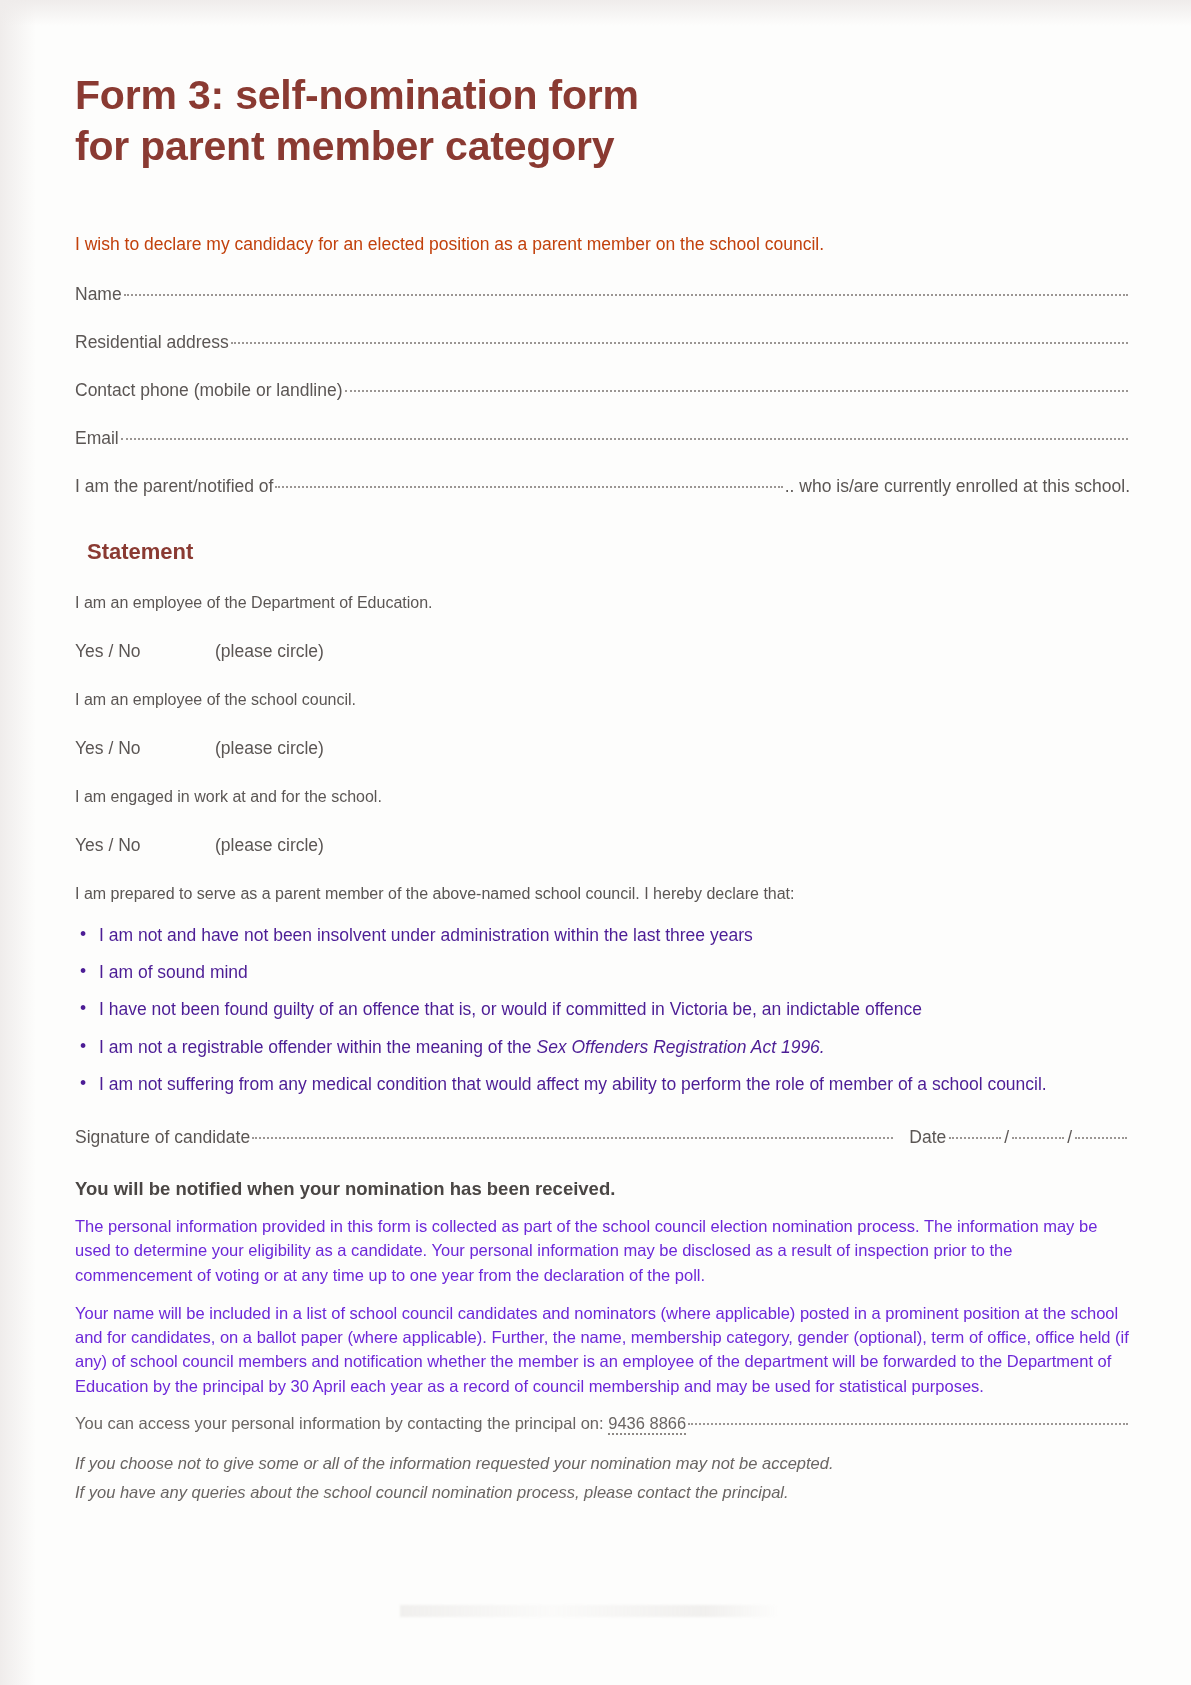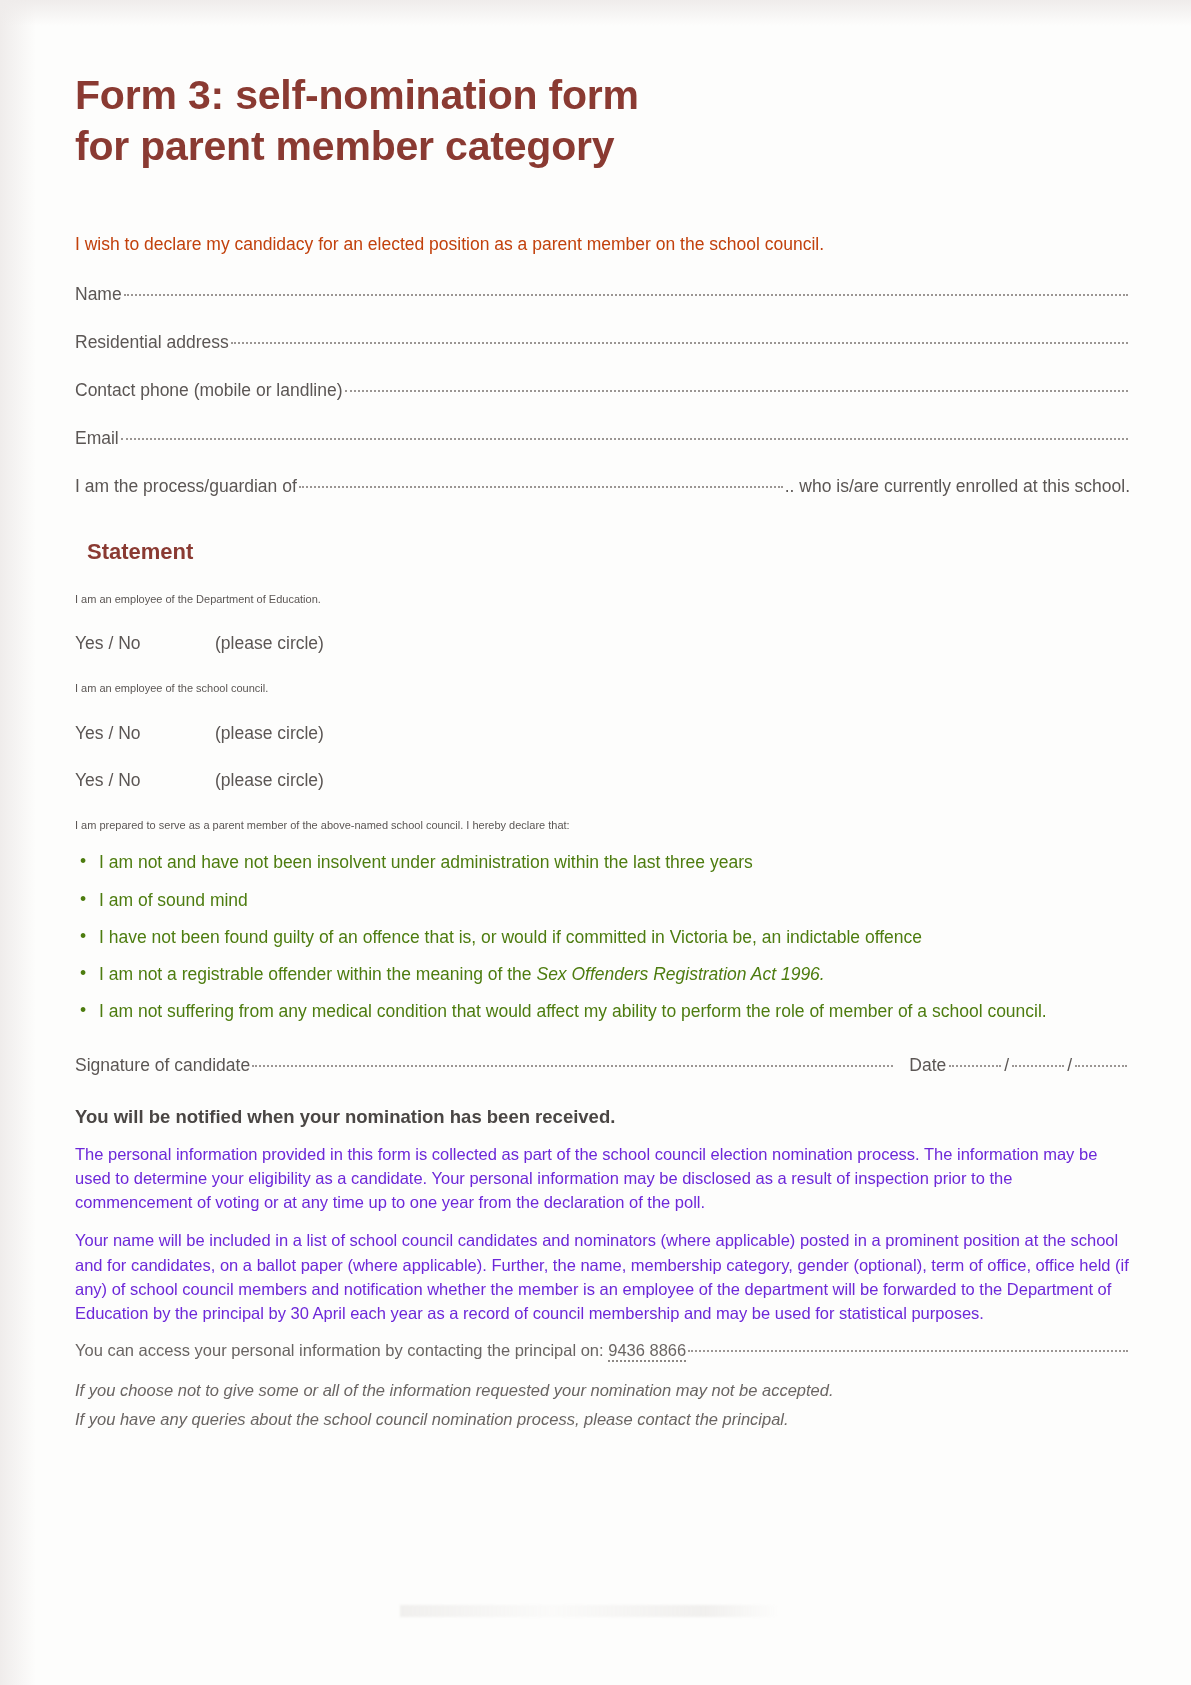--- a/index.html
+++ b/index.html
@@ -60,41 +60,41 @@
     height: 1px;
   }
   .field-row .tail { flex: 0 0 auto; }
   h2.section-title {
     color: #8a3a32;
     font-size: 22px;
     font-weight: bold;
     margin: 42px 0 0 12px;
   }
   .para {
-    font-size: 11px;
+    font-size: 16px;
     line-height: 1.5;
     color: #5b5654;
     margin-top: 26px;
   }
   .yesno {
     font-size: 17.5px;
     color: #5b5654;
     margin-top: 26px;
     display: flex;
   }
   .yesno .yn { width: 140px; flex: 0 0 140px; }
   ul.declare {
     margin: 16px 0 0 0;
     padding: 0;
     list-style: none;
   }
   ul.declare li {
     font-size: 17.5px;
     line-height: 1.5;
-    color: #4d7c0f;
+    color: #4c1d95;
     margin-top: 11px;
     padding-left: 24px;
     position: relative;
   }
   ul.declare li:before {
     content: "•";
     position: absolute;
     left: 5px;
     top: -1px;
   }
@@ -204,39 +204,40 @@
       <span class="field-label">Contact phone (mobile or landline)</span>
       <span class="dotline"></span>
     </div>
 
     <div class="field-row">
       <span class="field-label">Email</span>
       <span class="dotline"></span>
     </div>
 
     <div class="field-row">
-      <span class="field-label">I am the process/guardian of</span>
+      <span class="field-label">I am the parent/notified of</span>
       <span class="dotline"></span>
       <span class="tail">.. who is/are currently enrolled at this school.</span>
     </div>
 
     <h2 class="section-title">Statement</h2>
 
     <div class="para">I am an employee of the Department of Education.</div>
     <div class="yesno">
       <span class="yn">Yes / No</span>
       <span>(please circle)</span>
     </div>
 
     <div class="para">I am an employee of the school council.</div>
     <div class="yesno">
       <span class="yn">Yes / No</span>
       <span>(please circle)</span>
     </div>
 
+    <div class="para">I am engaged in work at and for the school.</div>
     <div class="yesno">
       <span class="yn">Yes / No</span>
       <span>(please circle)</span>
     </div>
 
     <div class="para">I am prepared to serve as a parent member of the above-named school council. I hereby declare that:</div>
 
     <ul class="declare">
       <li>I am not and have not been insolvent under administration within the last three years</li>
       <li>I am of sound mind</li>

